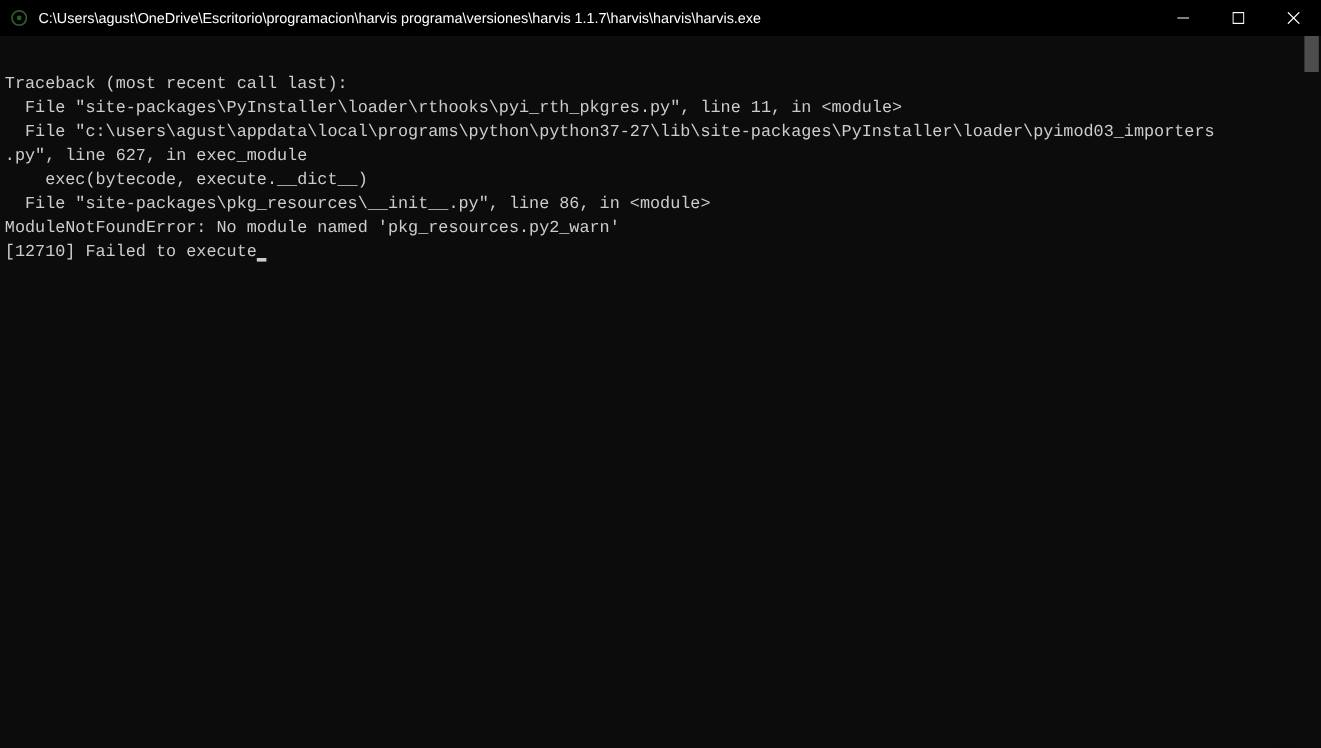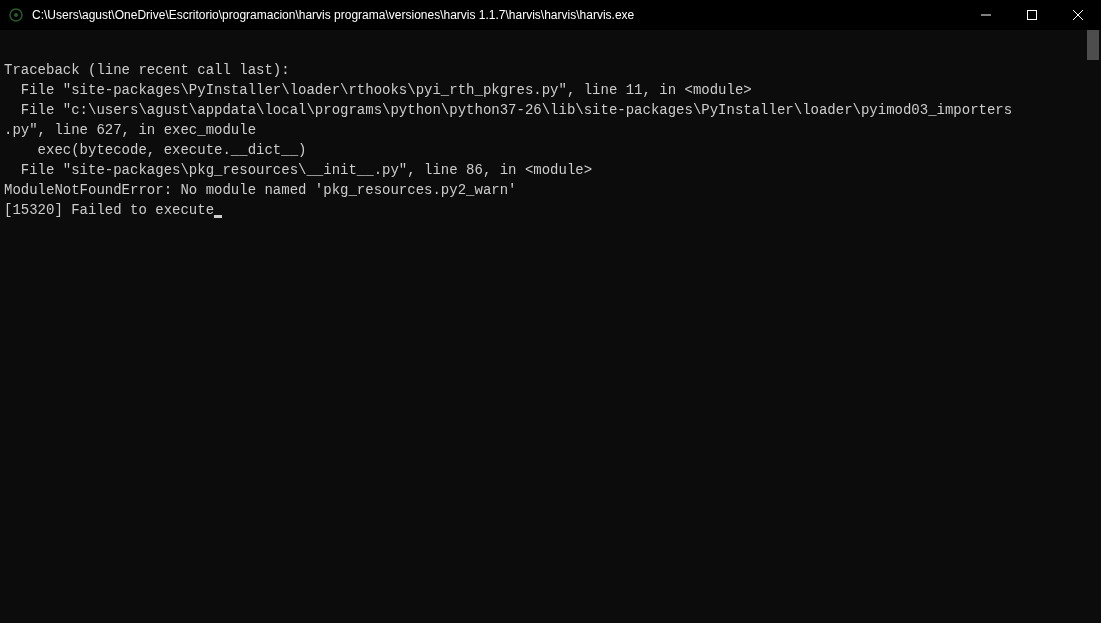--- a/index.html
+++ b/index.html
@@ -115,24 +115,24 @@
     <div class="ctrl-btn close">
       <svg width="10" height="10" viewBox="0 0 10 10">
           <line x1="0" y1="0" x2="10" y2="10" stroke="#ffffff" stroke-width="1"></line>
           <line x1="10" y1="0" x2="0" y2="10" stroke="#ffffff" stroke-width="1"></line>
         </svg>
     </div>
   </div>
 </div>
 
 <div class="terminal">
-<span>Traceback (line recent call last):</span>
+<span>Traceback (most recent call last):</span>
 <span>  File "site-packages\PyInstaller\loader\rthooks\pyi_rth_pkgres.py", line 11, in &lt;module&gt;</span>
-<span>  File "c:\users\agust\appdata\local\programs\python\python37-26\lib\site-packages\PyInstaller\loader\pyimod03_importers</span>
+<span>  File "c:\users\agust\appdata\local\programs\python\python37-27\lib\site-packages\PyInstaller\loader\pyimod03_importers</span>
 <span>.py", line 627, in exec_module</span>
 <span>    exec(bytecode, execute.__dict__)</span>
 <span>  File "site-packages\pkg_resources\__init__.py", line 86, in &lt;module&gt;</span>
 <span>ModuleNotFoundError: No module named 'pkg_resources.py2_warn'</span>
-<span>[15320] Failed to execute</span><span class="cursor"></span>
+<span>[12710] Failed to execute</span><span class="cursor"></span>
 </div>
 
 <div class="scrollbar-track"></div>
 <div class="scrollbar-thumb"></div>
 
 </body></html>

